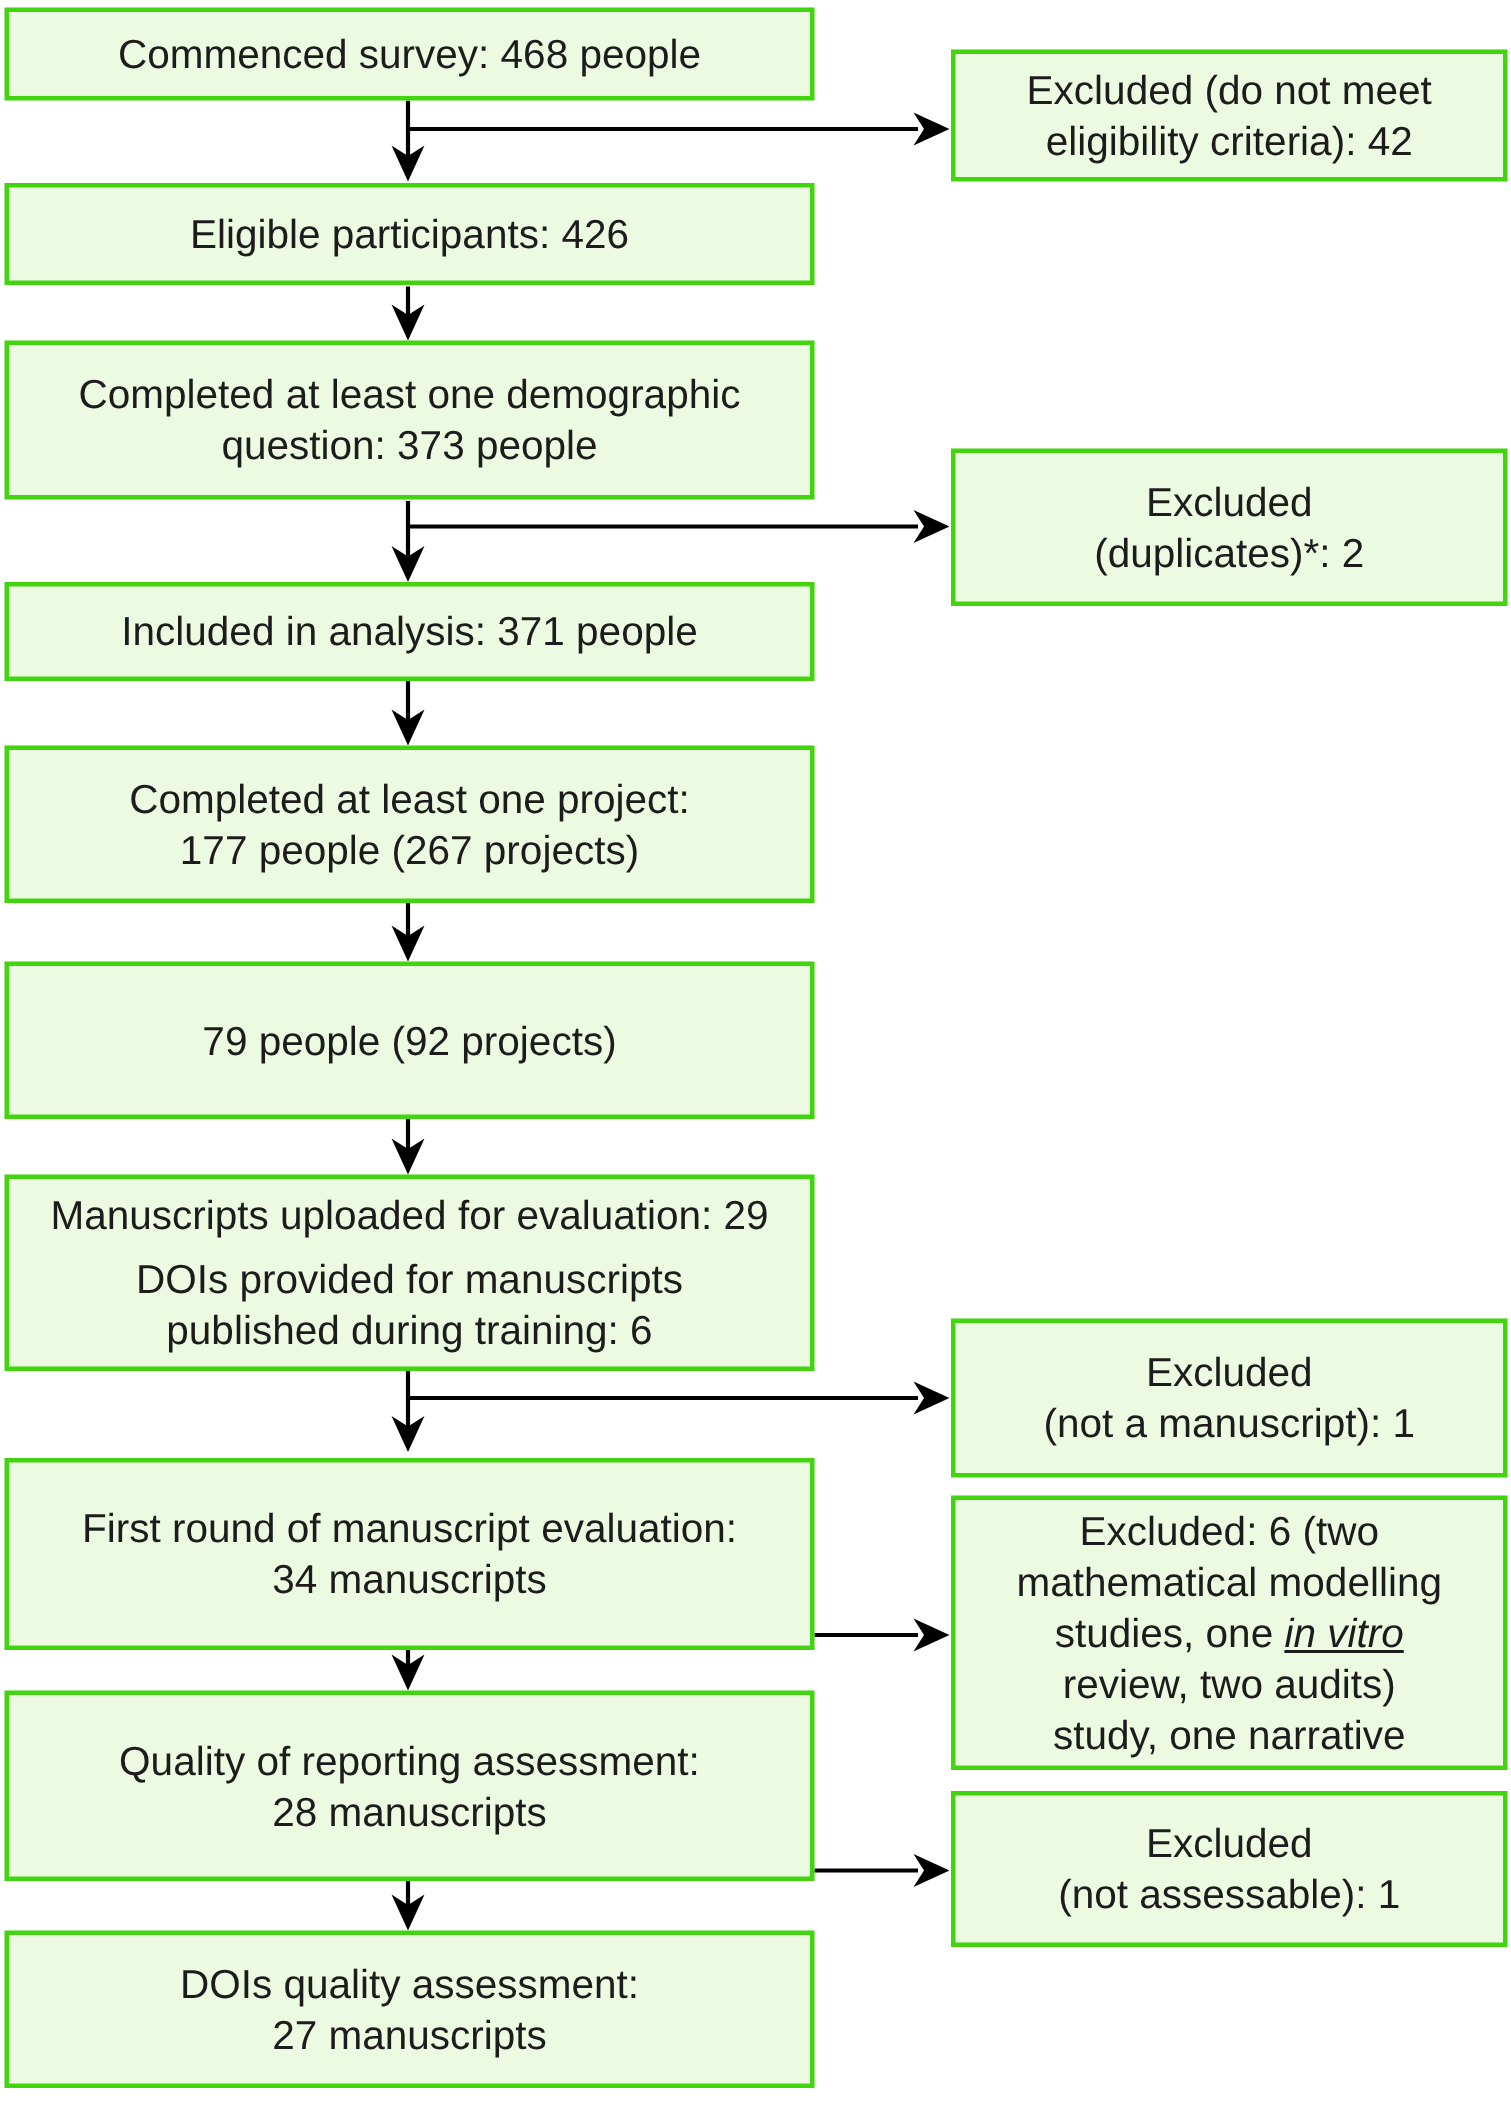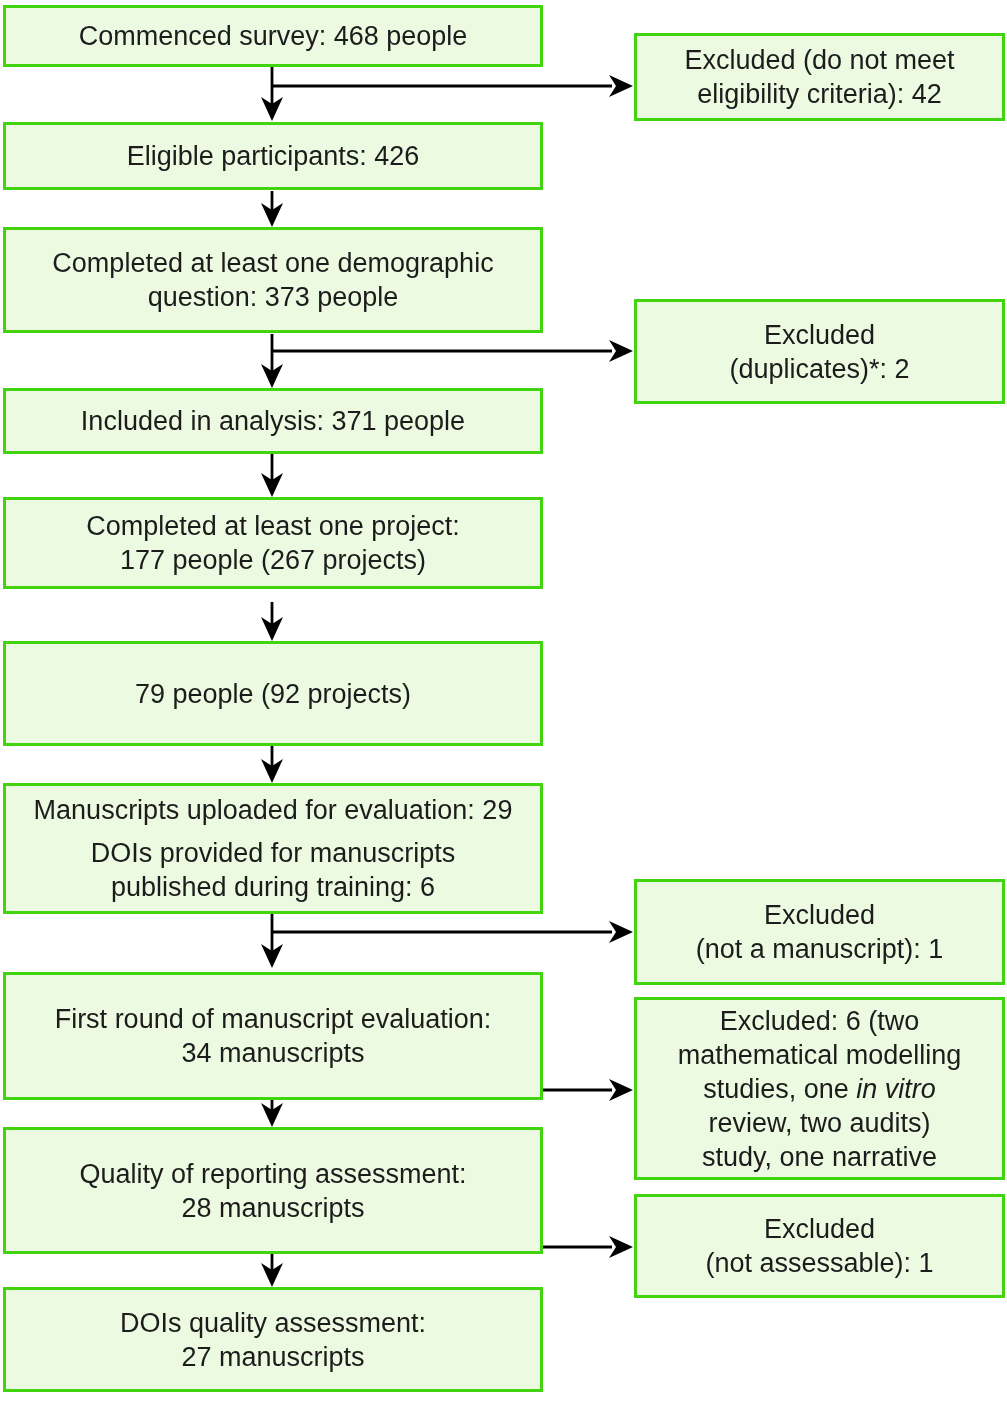--- a/index.html
+++ b/index.html
@@ -43,21 +43,21 @@
     flex-direction: column;
     justify-content: center;
     align-items: center;
     text-align: center;
     padding: 0 4px;
   }
   .main-box { left: 3px; width: 540px; }
   .side-box { left: 634px; width: 371px; }
   .line { width: 100%; }
   .para-gap { margin-top: 9px; }
-  em { font-style: italic; }
+  em { font-style: italic; text-decoration: underline; }
 </style>
 </head>
 <body>
 
 <div id="canvas">
 
   <svg class="arrow-layer" viewBox="0 0 1007 1409" xmlns="http://www.w3.org/2000/svg">
 
     <g>
       <line class="arrow-line" x1="272" y1="67" x2="272" y2="106"></line>
@@ -128,21 +128,21 @@
 
   <div class="box main-box" style="top:227px;height:106px">
     <div class="line">Completed at least one demographic</div>
     <div class="line">question: 373 people</div>
   </div>
 
   <div class="box main-box" style="top:388px;height:66px">
     <div class="line">Included in analysis: 371 people</div>
   </div>
 
-  <div class="box main-box" style="top:497px;height:92px">
+  <div class="box main-box" style="top:497px;height:105px">
     <div class="line">Completed at least one project:</div>
     <div class="line">177 people (267 projects)</div>
   </div>
 
   <div class="box main-box" style="top:641px;height:105px">
     <div class="line">79 people (92 projects)</div>
   </div>
 
   <div class="box main-box" style="top:783px;height:131px">
     <div class="line">Manuscripts uploaded for evaluation: 29</div>

